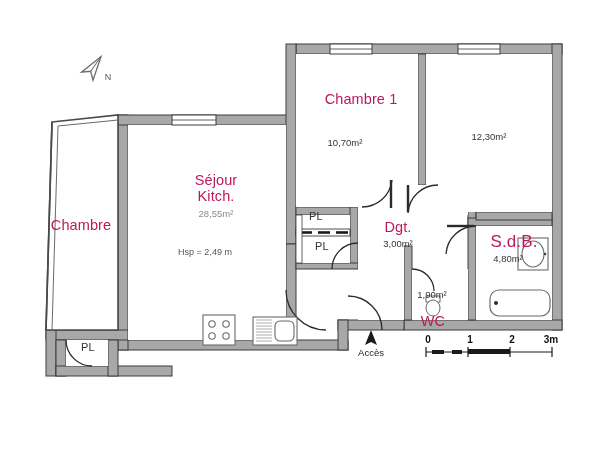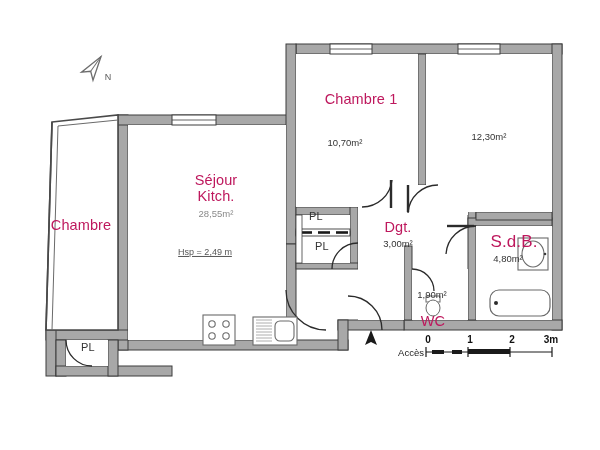--- a/index.html
+++ b/index.html
@@ -47,21 +47,20 @@
     color: #333;
     letter-spacing: .3px;
   }
   .hsp-lbl {
     font-size: 9px;
     color: #555;
   }
   .acces-lbl {
     font-size: 9.5px;
     color: #222;
-    margin-left: 40px;
   }
   .scale-num {
     font-size: 10px;
     color: #111;
     font-weight: bold;
   }
 </style>
 </head>
 <body>
 
@@ -238,21 +237,21 @@
     </g>
   </svg>
 
   <div class="lbl room-name" style="left:81px; top:225px;">Chambre</div>
 
   <div class="lbl room-name" style="left:216px; top:188px;">
     <span>Séjour</span><br>
     <span>Kitch.</span>
   </div>
   <div class="lbl room-area faint" style="left:216px; top:214px;">28,55m²</div>
-  <div class="lbl hsp-lbl" style="left:205px; top:252px;text-decoration:underline;">Hsp = 2,49 m</div>
+  <div class="lbl hsp-lbl" style="left:205px; top:252px;">Hsp = 2,49 m</div>
 
   <div class="lbl room-name" style="left:361px; top:99px;">Chambre 1</div>
   <div class="lbl room-area" style="left:345px; top:143px;">10,70m²</div>
 
   <div class="lbl room-area" style="left:489px; top:137px;">12,30m²</div>
 
   <div class="lbl room-name" style="left:398px; top:227px;">Dgt.</div>
   <div class="lbl room-area" style="left:398px; top:244px;">3,00m²</div>
 
   <div class="lbl room-name" style="left:433px; top:273px;margin-top:48px;">WC</div>

